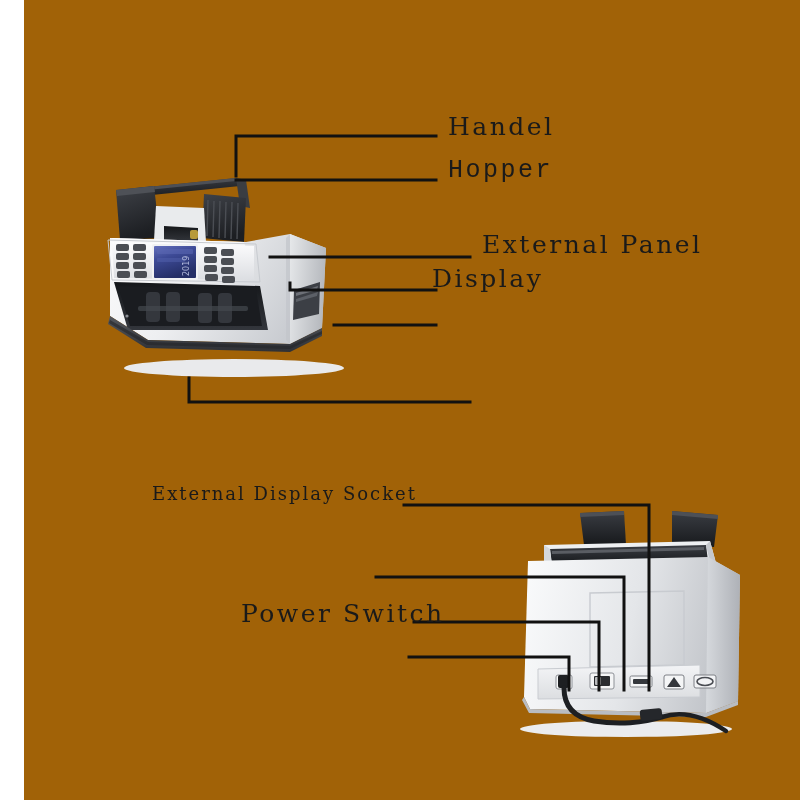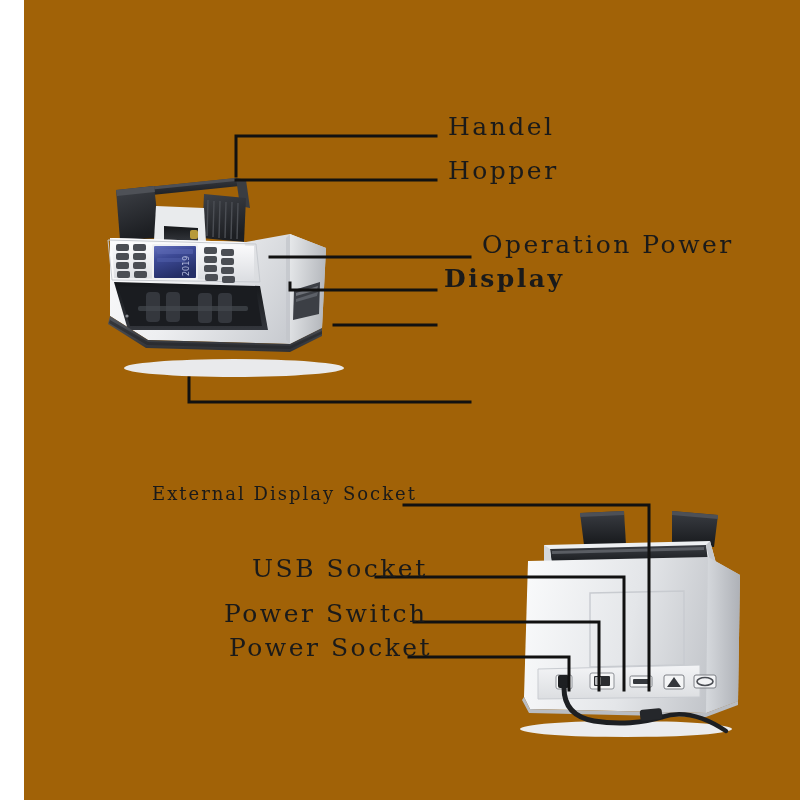--- a/index.html
+++ b/index.html
@@ -271,29 +271,27 @@
       <path d="M 165 378 L 165 402 L 446 402"></path>
       <path d="M 380 505 L 625 505 L 625 690"></path>
       <path d="M 352 577 L 600 577 L 600 690"></path>
       <path d="M 390 622 L 575 622 L 575 690"></path>
       <path d="M 385 657 L 545 657 L 545 690"></path>
     </g>
   </svg>
 
   <div class="callout-label lbl-top" style="left:424px; top:114px;">Handel</div>
 
-  <div class="callout-label lbl-top" style="left:424px; top:158px;">Hopper</div>
-
-  <div class="callout-label lbl-top" style="left:458px; top:232px;">Operation Power</div>
-
-  <div class="callout-label lbl-top" style="left:420px; top:266px;font-weight:bold;">Display</div>
+  <div class="callout-label lbl-top" style="left:424px; top:158px;font-family:Liberation Mono, monospace;">Hopper</div>
+
+  <div class="callout-label lbl-top" style="left:458px; top:232px;">External Panel</div>
+
+  <div class="callout-label lbl-top" style="left:408px; top:266px;">Display</div>
 
 
 
   <div class="callout-label lbl-small" style="left:128px; top:485px;">External Display Socket</div>
 
-  <div class="callout-label lbl-bottom" style="left:228px; top:556px;">USB Socket</div>
-
-  <div class="callout-label lbl-bottom" style="left:200px; top:601px;">Power Switch</div>
-
-  <div class="callout-label lbl-bottom" style="left:205px; top:635px;">Power Socket</div>
+
+  <div class="callout-label lbl-bottom" style="left:217px; top:601px;">Power Switch</div>
+
 
 </div>
 
 </body></html>

